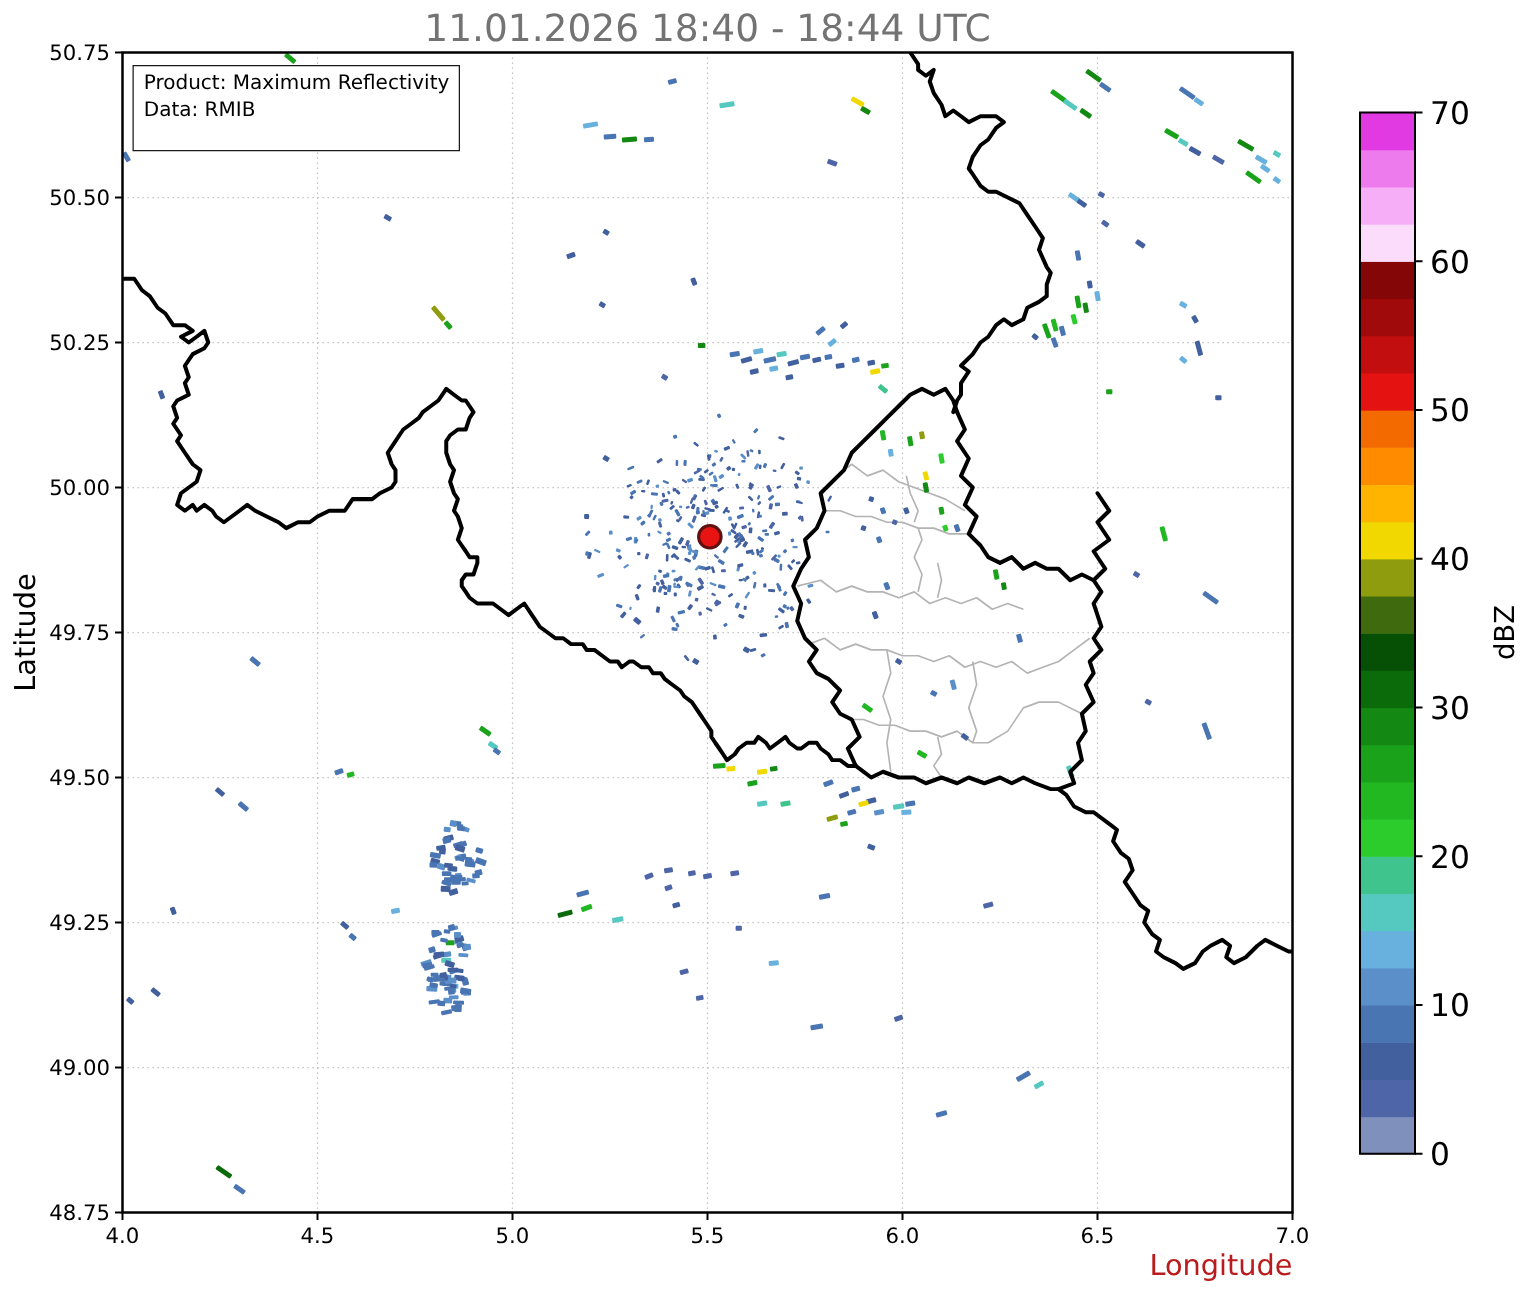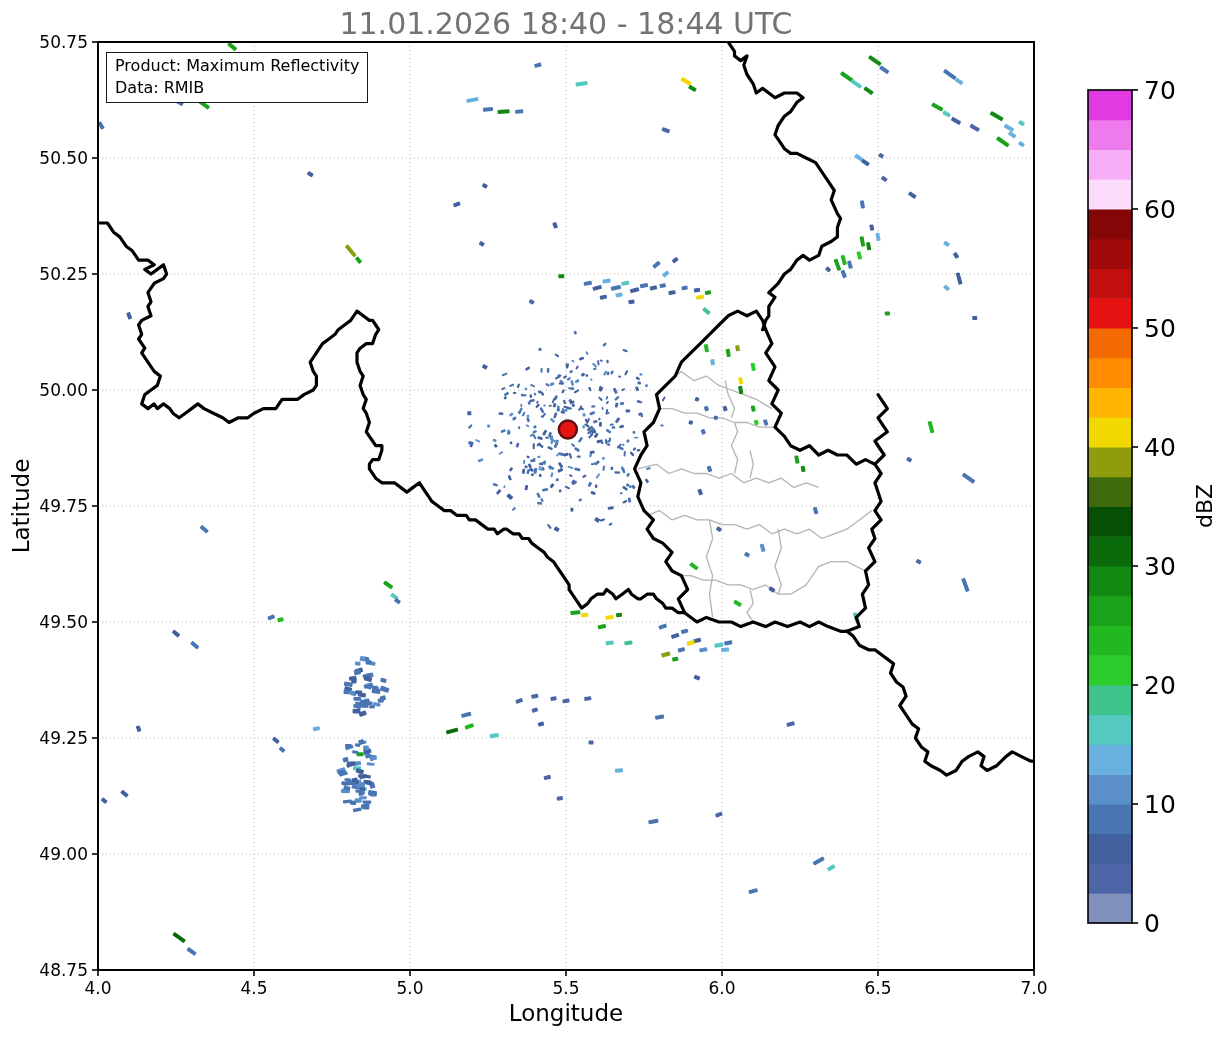--- a/index.html
+++ b/index.html
@@ -1,20 +1,20 @@
 <!DOCTYPE html>
 <html><head>
 <meta charset="utf-8">
 <style>
   html,body{margin:0;padding:0;background:#fff;}
   #fig{position:relative;width:1219px;height:1040px;background:#fff;font-family:"DejaVu Sans",sans-serif;overflow:hidden;}
   #map-svg{position:absolute;left:0;top:0;}
   .title{position:absolute;left:98px;top:6px;width:936px;text-align:center;font-size:30px;color:#737373;white-space:nowrap;}
-  .infobox{position:absolute;left:106px;top:52px;background:#fff;border:1.6px solid #1a1a1a;padding:2px 8px 3px 8px;font-size:16px;line-height:22px;color:#000;}
-  .xlabel{position:absolute;left:98px;top:1000px;width:936px;text-align:center;font-size:23px;color:#000000;}
+  .infobox{position:absolute;left:106px;top:52px;background:#fff;border:1.6px solid #1a1a1a;padding:2px 8px 21px 8px;font-size:16px;line-height:22px;color:#000;}
+  .xlabel{position:absolute;left:98px;top:1000px;width:936px;text-align:right;font-size:23px;color:#b91c1c;}
   .ylabel{position:absolute;left:-37px;top:486px;width:116px;height:40px;display:flex;align-items:center;justify-content:center;font-size:23px;color:#000;transform:rotate(-90deg);}
   .cblabel{position:absolute;left:1164px;top:486px;width:80px;height:40px;display:flex;align-items:center;justify-content:center;font-size:22px;color:#000;transform:rotate(-90deg);}
   text{font-family:"DejaVu Sans",sans-serif;fill:#000;}
 </style>
 </head>
 <body>
 
 <div id="fig">
   <svg id="map-svg" width="1219" height="1040">
       <defs>

